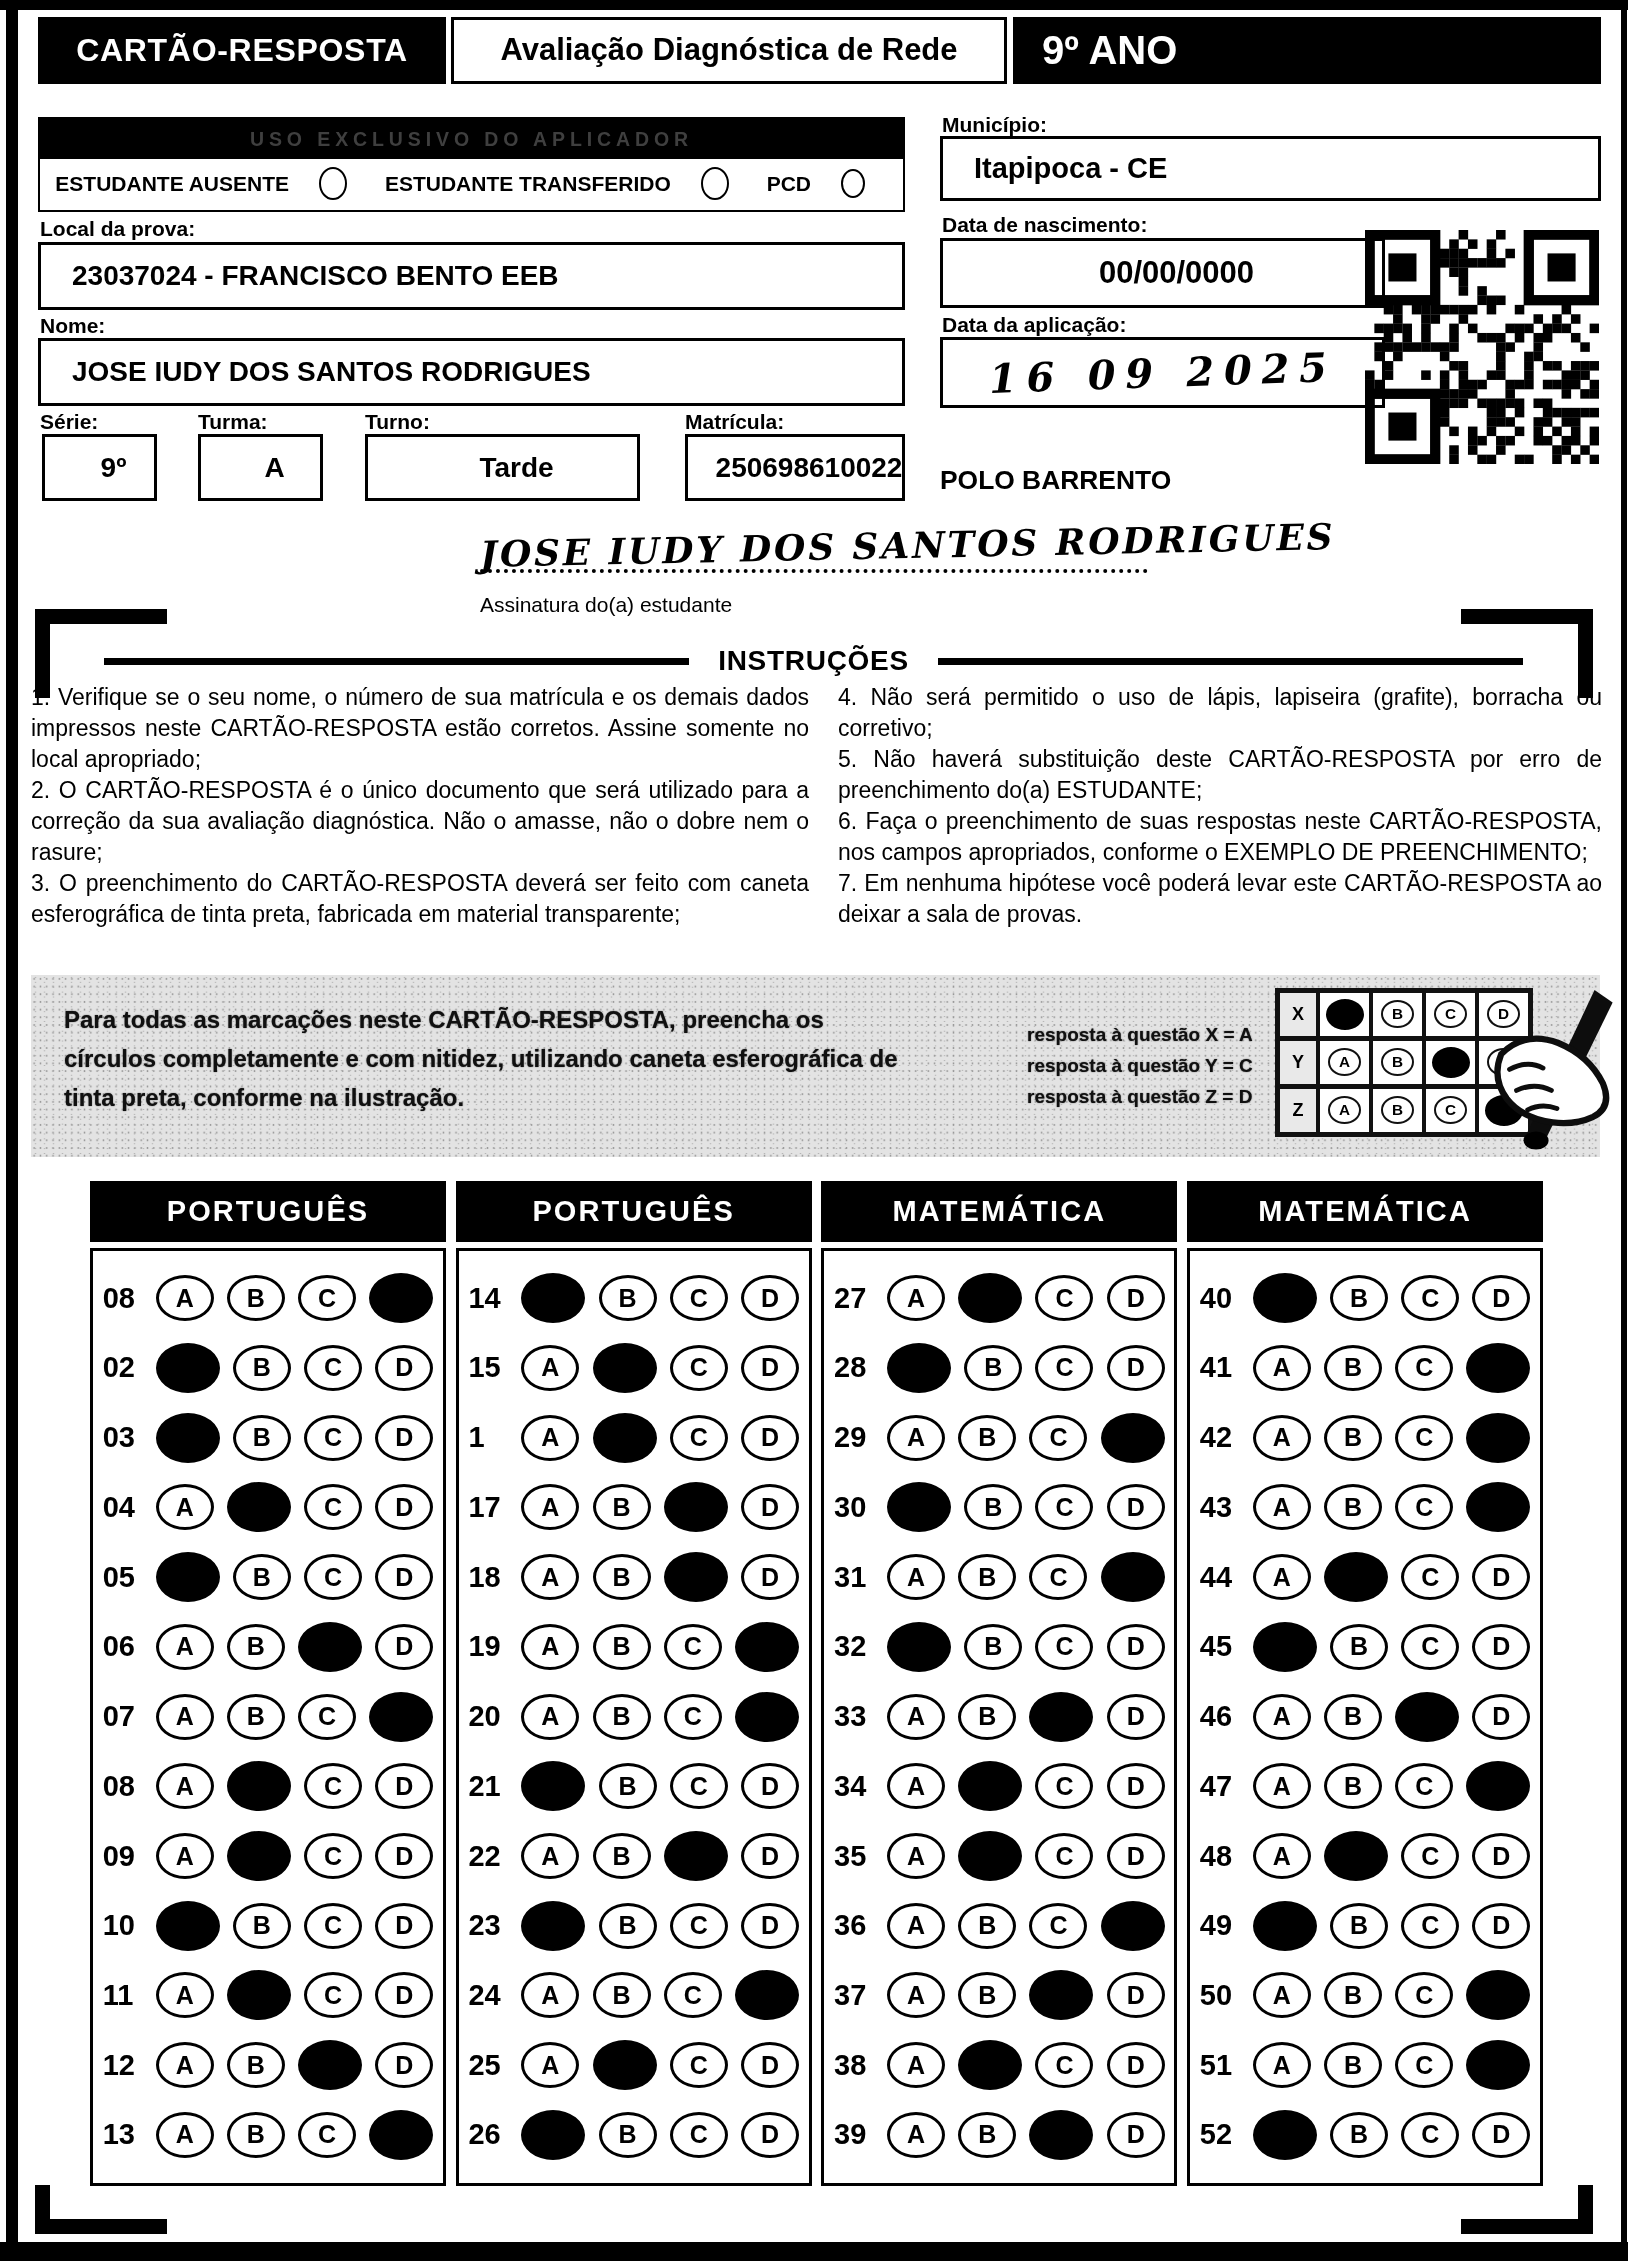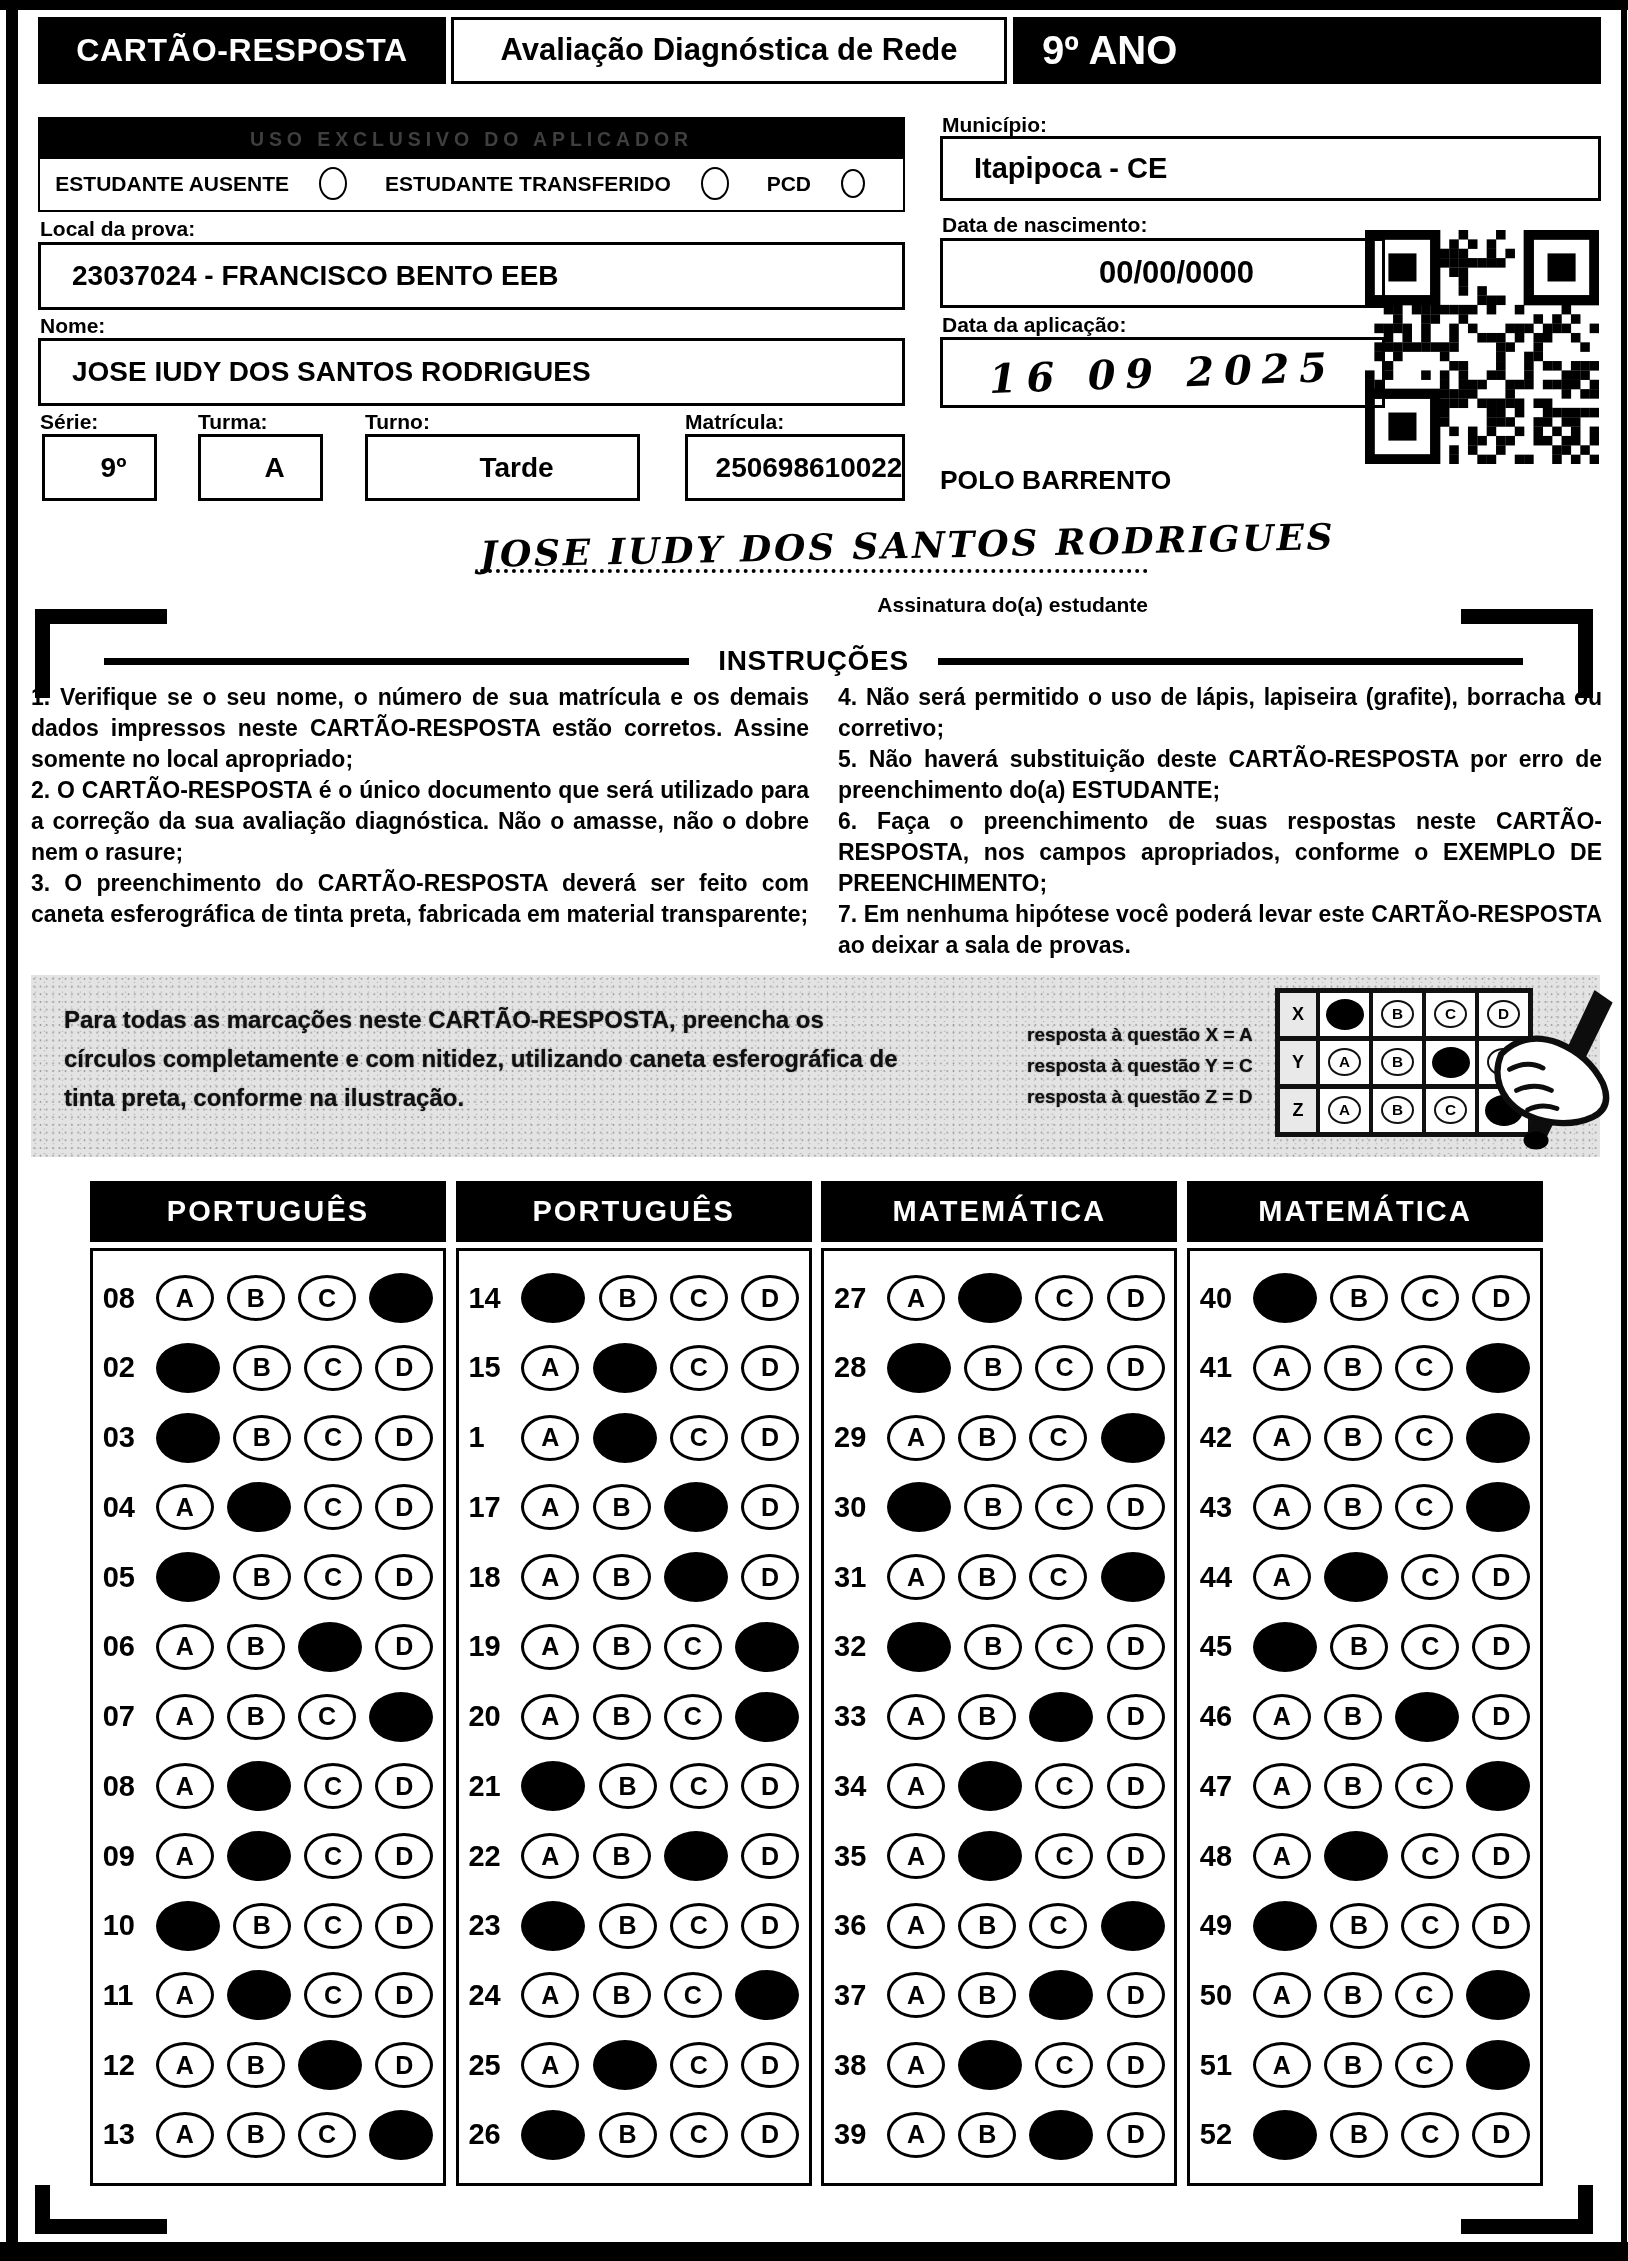--- a/index.html
+++ b/index.html
@@ -31,34 +31,34 @@
   .vbox{border:3.5px solid #000;box-sizing:border-box;background:#fff;display:flex;align-items:center;
         font-size:28px;font-weight:700;}
   .vbox.padl{padding-left:31px;}
   .vbox.center{justify-content:center;padding-left:28px;}
 
   
   .handwrite{font-family:"DejaVu Serif", serif;font-style:italic;font-weight:700;}
   .sig-wrap{left:480px;top:526px;width:668px;text-align:center;}
   .sig-text{font-size:36px;letter-spacing:2.8px;transform:rotate(-1.2deg);white-space:nowrap;}
   .sig-line{border-bottom:4.9px dotted #000;height:5.6px;margin-top:-4.2px;}
-  .sig-label{left:480px;top:593px;width:668px;text-align:right;font-size:21px;font-weight:700;}
+  .sig-label{left:480px;top:593px;width:668px;text-align:left;font-size:21px;font-weight:400;}
 
   
   .brk{width:132px;height:89px;box-sizing:border-box;}
   .brk.tl{border-top:15.3px solid #000;border-left:15.3px solid #000;}
   .brk.tr{border-top:15.3px solid #000;border-right:15.3px solid #000;}
   .brk.bl{height:49px;border-bottom:15.3px solid #000;border-left:15.3px solid #000;}
   .brk.br{height:49px;border-bottom:15.3px solid #000;border-right:15.3px solid #000;}
 
   
   .instr-divider{left:104px;top:645px;width:1419px;display:flex;align-items:center;}
   .instr-divider .line{flex:1;height:7px;background:#000;}
   .instr-divider .word{margin:0 29px;font-size:28px;font-weight:700;letter-spacing:0.7px;}
-  .instr-col{font-size:23px;font-weight:700;line-height:31px;text-align:justify;}
+  .instr-col{font-size:23px;font-weight:400;line-height:31px;text-align:justify;}
   .instr-col p{margin:0;}
 
   
   .banner{left:31px;top:975px;width:1569px;height:182px;background-color:#e3e3e3;
           background-image:radial-gradient(#9a9a9a 0.7px, transparent 1.1px),radial-gradient(#b5b5b5 0.7px, transparent 1.1px);
           background-size:6.3px 7.7px,9px 4.9px;}
   .banner-text{position:absolute;left:33px;top:25px;width:904px;font-size:24px;font-weight:700;line-height:39px;
                color:#101010;text-shadow:0 0 1.4px #555;}
   .banner-legend{position:absolute;left:996px;top:44px;font-size:19px;font-weight:700;line-height:31px;
                  color:#101010;text-shadow:0 0 1.4px #555;}

